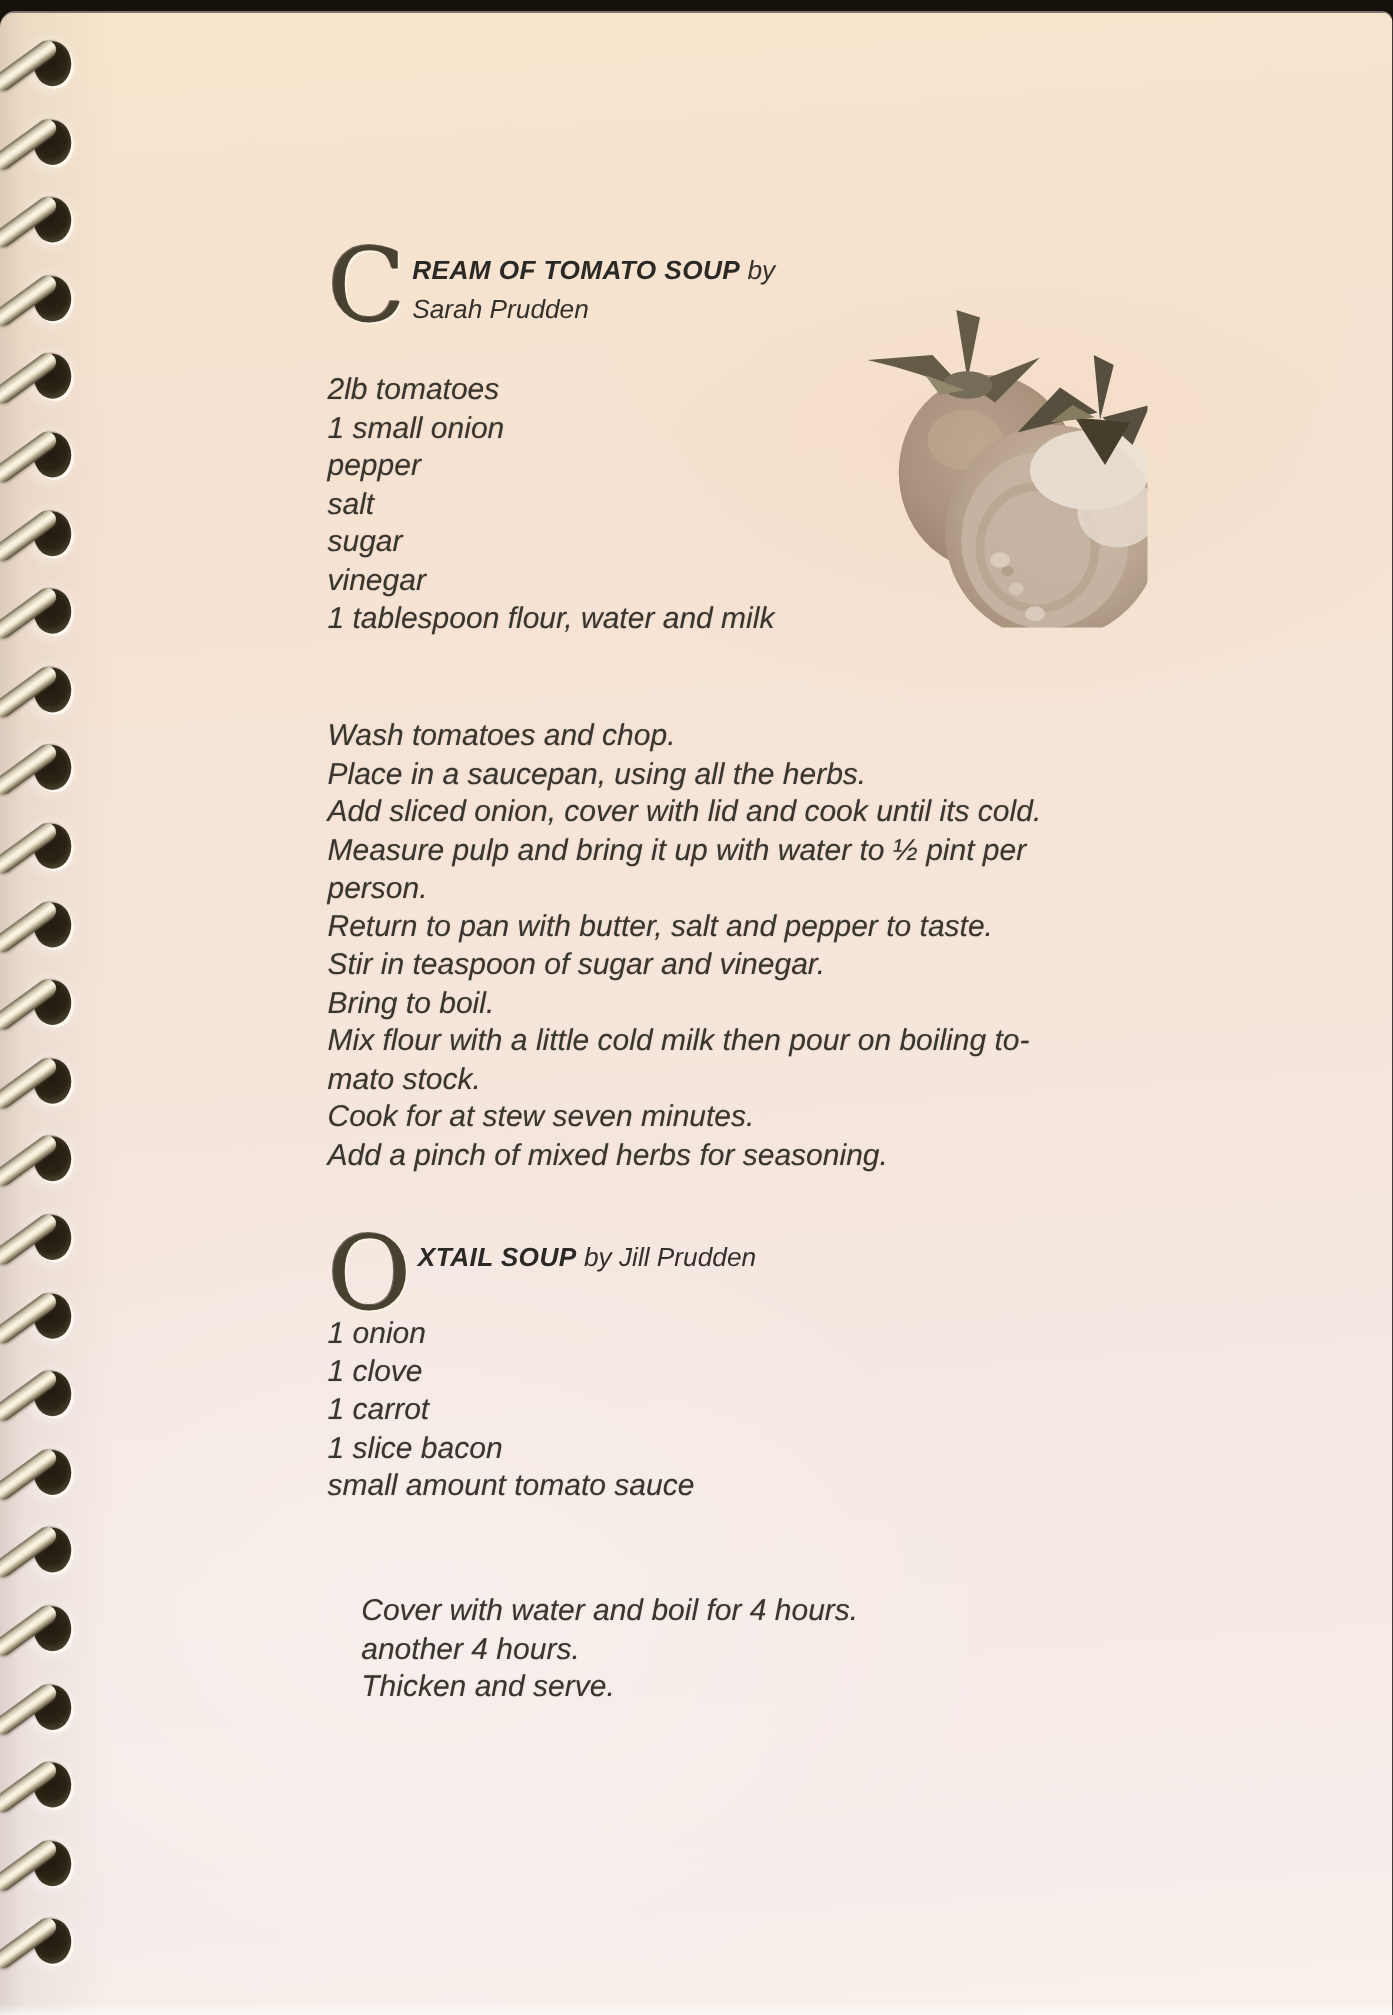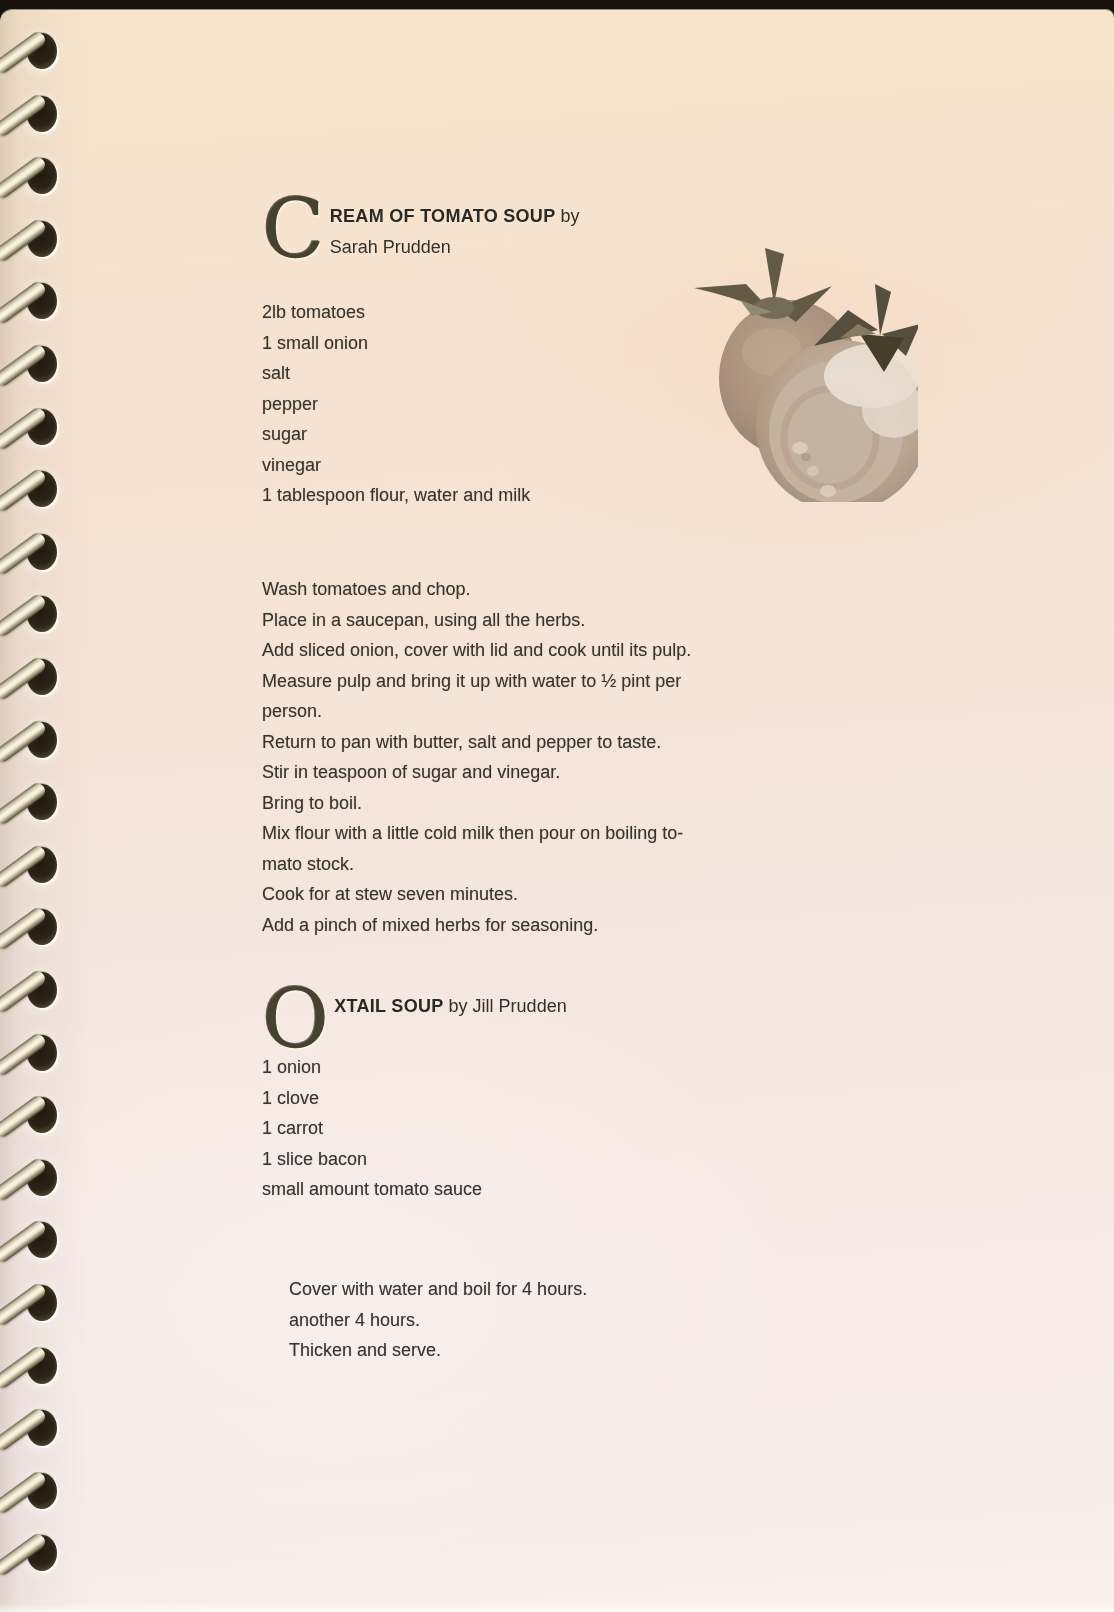--- a/index.html
+++ b/index.html
@@ -54,26 +54,27 @@
   .recipe-head{position:absolute;display:flex;align-items:flex-start;}
   .dropcap{
     font-family:"DejaVu Serif","Liberation Serif",serif;
     font-size:82px;line-height:62px;
     color:#45403l;
     color:#474130;
     margin-right:5px;
     text-shadow:1.5px 1.5px 0 rgba(250,245,230,.75), -1px -1px 0 rgba(35,28,18,.65);
   }
   .head-text{padding-top:2px;}
-  .head-line1,.head-line2{font-size:18px;line-height:31px;color:#33302a;white-space:pre;}
+  .head-line1,.head-line2{font-size:21px;line-height:31px;color:#33302a;white-space:pre;font-style:italic;}
   .title-bold{font-weight:bold;letter-spacing:.3px;color:#2b2925;}
   .title-tail{font-weight:normal;}
   .textblock .line{
-    font-size:18px;line-height:30.5px;color:#38352e;white-space:pre;
+    font-size:24px;line-height:30.5px;color:#38352e;white-space:pre;
     text-shadow:0 0 1px rgba(70,62,52,.35);
+    font-style:italic;
   }
   .textblock{position:absolute;}
   #ingredients-1{left:262px;top:287px;}
   #method-1{left:262px;top:564px;}
   #head-1{left:262px;top:189px;}
   #head-2{left:262px;top:979px;}
   #ingredients-2{left:262px;top:1042px;}
   #method-2{left:262px;top:1264px;margin-left:27px;}
   
   .tomato-photo{position:absolute;left:680px;top:232px;width:240px;height:265px;}
@@ -87,31 +88,31 @@
     <span class="dropcap">C</span>
     <div class="head-text">
       <div class="head-line1"><span class="title-bold">REAM OF TOMATO SOUP</span><span class="title-tail"> by</span></div>
       <div class="head-line2">Sarah Prudden</div>
     </div>
   </div>
 
   <div class="textblock" id="ingredients-1">
       <div class="line">2lb tomatoes</div>
       <div class="line">1 small onion</div>
+      <div class="line">pepper</div>
       <div class="line">salt</div>
-      <div class="line">pepper</div>
       <div class="line">sugar</div>
       <div class="line">vinegar</div>
       <div class="line">1 tablespoon flour, water and milk</div>
     </div>
 
   <div class="textblock" id="method-1">
       <div class="line">Wash tomatoes and chop.</div>
       <div class="line">Place in a saucepan, using all the herbs.</div>
-      <div class="line">Add sliced onion, cover with lid and cook until its pulp.</div>
+      <div class="line">Add sliced onion, cover with lid and cook until its cold.</div>
       <div class="line">Measure pulp and bring it up with water to ½ pint per</div>
       <div class="line">person.</div>
       <div class="line">Return to pan with butter, salt and pepper to taste.</div>
       <div class="line">Stir in teaspoon of sugar and vinegar.</div>
       <div class="line">Bring to boil.</div>
       <div class="line">Mix flour with a little cold milk then pour on boiling to-</div>
       <div class="line">mato stock.</div>
       <div class="line">Cook for at stew seven minutes.</div>
       <div class="line">Add a pinch of mixed herbs for seasoning.</div>
     </div>

